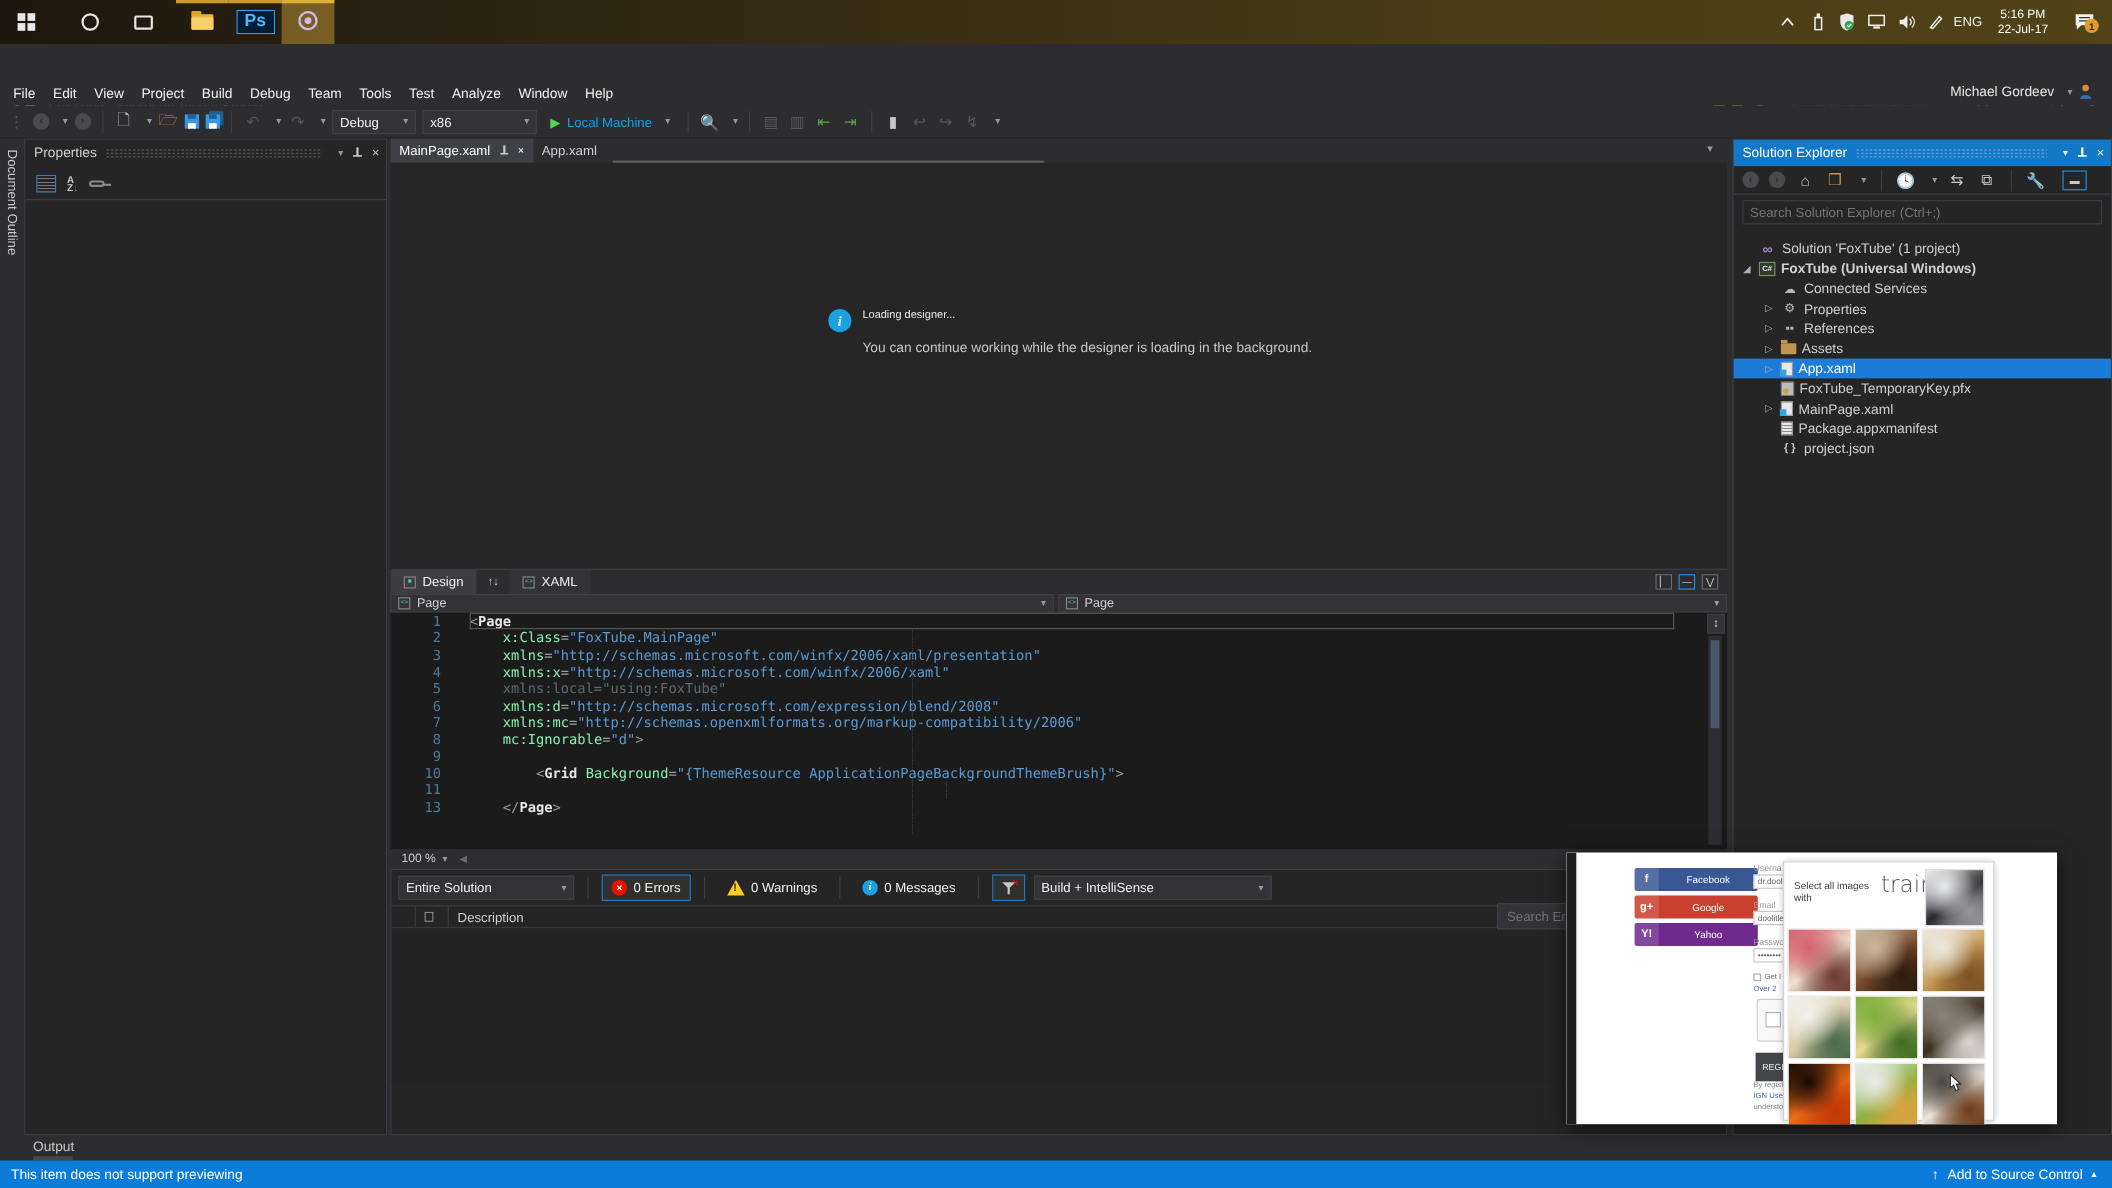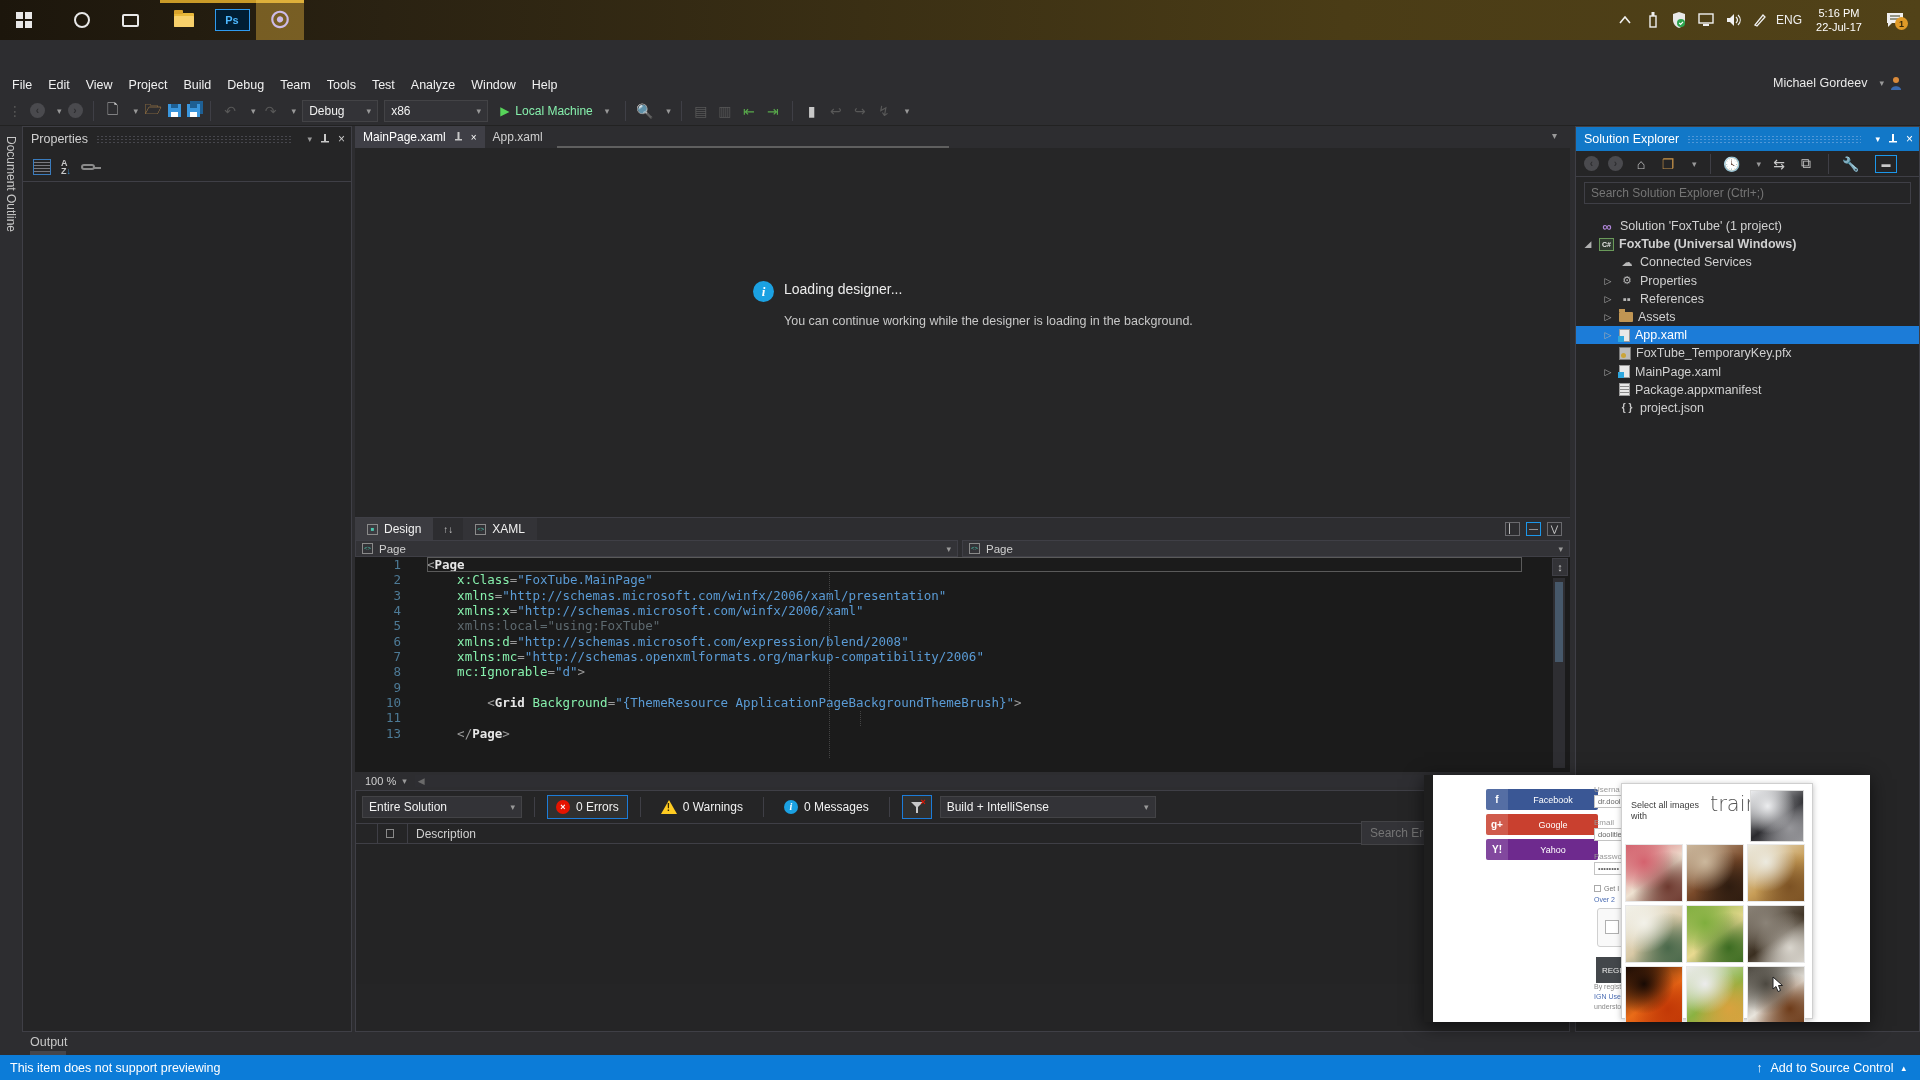--- a/index.html
+++ b/index.html
@@ -13,21 +13,21 @@
     background:linear-gradient(90deg,#1c160c 0%,#2a2212 20%,#3a2f14 45%,#4a3c16 70%,#514218 100%); }
   .tb-cell { position:absolute; top:0; height:40px; width:48px; display:flex; align-items:center; justify-content:center; }
   .tb-strip { position:absolute; top:0; height:3px; background:#c99a28; }
   .winlogo { width:16px; height:16px; display:grid; grid-template-columns:7px 7px; grid-template-rows:7px 7px; gap:2px; }
   .winlogo div { background:#e8e8e8; }
   .cortana { width:16px; height:16px; border:2px solid #e8e8e8; border-radius:50%; }
   .taskview { width:17px; height:13px; border:2px solid #e8e8e8; border-radius:2px; }
   .folder { position:relative; width:20px; height:14px; background:#e8b83a; border-radius:1px; }
   .folder::before { content:""; position:absolute; left:0; top:-3px; width:9px; height:4px; background:#d9a32c; border-radius:1px 1px 0 0; }
   .folder::after { content:""; position:absolute; left:0; top:3px; width:20px; height:11px; background:#f7d06b; border-radius:1px; }
-  .psicon { width:35px; height:22px; background:#001d33; border:1px solid #2f9bf0; color:#4db8ff; font-size:11px; font-weight:bold; display:flex; align-items:center; justify-content:center; }
+  .psicon { width:35px; height:22px; background:#001d33; border:1px solid #2f9bf0; color:#4db8ff; font-size:16px; font-weight:bold; display:flex; align-items:center; justify-content:center; }
   .vsglyph { color:#cdbbe8; font-size:20px; font-weight:bold; }
   .tray { position:absolute; top:0; height:40px; display:flex; align-items:center; justify-content:center; color:#f0f0f0; }
   .tray svg { display:block; }
   #clock { text-align:center; font-size:11px; line-height:14px; color:#fff; }
   #notif-badge { position:absolute; right:-4px; bottom:-2px; width:13px; height:13px; border-radius:50%; background:#e09a28; color:#3a2a08; font-size:9px; font-weight:bold; display:flex; align-items:center; justify-content:center; }
 
   
   #titlebar { left:0; top:40px; width:1920px; height:33px; background:#2d2d30; }
   #vs-title { left:44px; top:49px; color:#999; font-size:13px; }
   #feedback-btn { left:1558px; top:44px; width:26px; height:24px; background:#fc0; display:flex; align-items:center; justify-content:center; }
@@ -63,21 +63,21 @@
 
   
   #tabstrip { left:355px; top:126px; width:1215px; height:22px; background:#2d2d30; display:flex; }
   .doc-tab { font-size:12px; display:flex; align-items:center; gap:8px; padding:0 8px; color:#d0d0d0; }
   .doc-tab.active { background:#3f3f46; color:#fff; }
   #tab-overflow { position:absolute; left:1552px; top:130px; color:#999; font-size:10px; }
   #designer { left:355px; top:148px; width:1215px; height:369px; background:#262627; }
   #progress-line { left:557px; top:146px; width:392px; height:2px; background:#5f5f5f; }
   #loading-block { left:753px; top:281px; display:flex; gap:10px; }
   .info-circle { width:21px; height:21px; border-radius:50%; background:#1ba1e2; color:#fff; font-size:13px; font-weight:bold; text-align:center; line-height:21px; font-family:"Liberation Serif",serif; font-style:italic; }
-  #loading-title { color:#ececec; font-size:14px; }
+  #loading-title { color:#ececec; font-size:10px; }
   #loading-sub { color:#c8c8c8; font-size:12.5px; margin-top:17px; }
   #dxbar { left:355px; top:517px; width:1215px; height:23px; background:#2d2d30; border-top:1px solid #3f3f46; display:flex; align-items:center; }
   .dx-tab { height:23px; display:flex; align-items:center; gap:6px; color:#f1f1f1; font-size:12px; padding:0 12px; }
   .dx-ico { width:11px; height:11px; border:1px solid #8a8a8a; font-size:6px; color:#4ec9b0; text-align:center; line-height:9px; }
   .splitbox { width:15px; height:14px; border:1px solid #6a6a6e; color:#c8c8c8; font-size:9px; text-align:center; line-height:12px; margin-left:6px; }
   .splitbox.sel { border:1px solid #1c97ea; }
   .crumb { position:absolute; top:540px; height:17px; background:#333337; border:1px solid #3f3f46; display:flex; align-items:center; font-size:11.5px; color:#d0d0d0; padding:0 6px; gap:6px; }
   #code-bg { left:355px; top:557px; width:1215px; height:215px; background:#1b1b1b; }
   .cl { display:flex; height:15.35px; line-height:15.35px; font-family:"DejaVu Sans Mono","Liberation Mono",monospace; font-size:12.5px; white-space:pre; }
   .ln { width:72px; text-align:right; padding-right:26px; color:#4d7a96; flex:0 0 auto; }
@@ -313,21 +313,21 @@
     <div class="combo" style="width:76px">
         <span>Debug</span>
         <span class="caret">▾</span>
       </div>
     <div class="combo" style="width:104px">
         <span>x86</span>
         <span class="caret">▾</span>
       </div>
     <div style="display:flex;align-items:center;gap:6px;padding:0 6px">
       <span style="color:#57d45a;font-size:12px">▶</span>
-      <span style="color:#86efac;font-size:12px">Local Machine</span>
+      <span style="color:#0ea5e9;font-size:12px">Local Machine</span>
       <span class="caret">▾</span>
     </div>
     <span class="tsep"></span>
     <span class="ti" style="color:#c8944a">🔍</span>
     <span class="caret">▾</span>
     <span class="tsep"></span>
     <span class="ti dis">▤</span>
     <span class="ti dis">▥</span>
     <span class="ti" style="color:#57a64a">⇤</span>
     <span class="ti" style="color:#57a64a">⇥</span>

